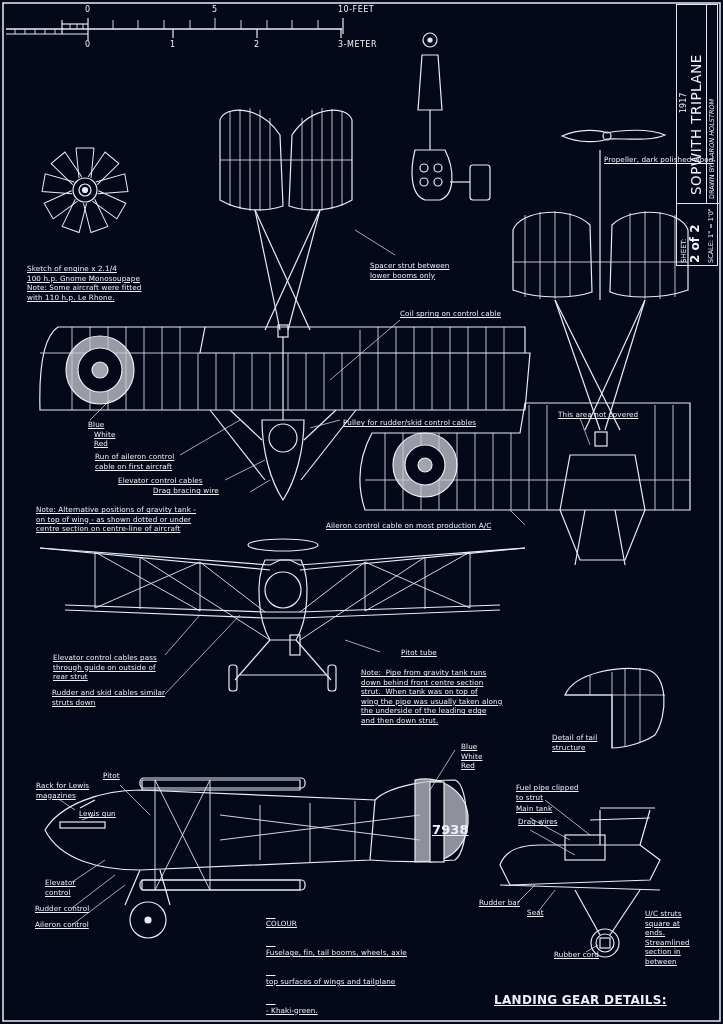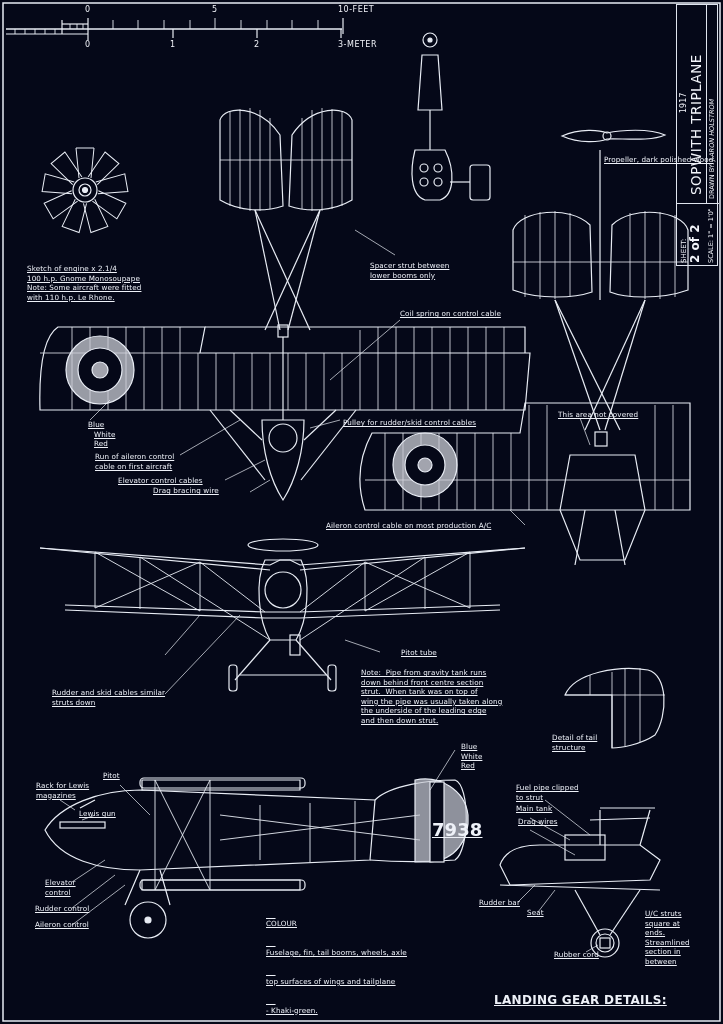--- a/index.html
+++ b/index.html
@@ -355,39 +355,41 @@
   <div class="lbl" style="left:400px;top:309px">Coil spring on control cable</div>
 
   <div class="lbl" style="left:88px;top:420px"><div>Blue</div><div style="padding-left:6px">White</div><div style="padding-left:6px">Red</div></div>
   <div class="lbl" style="left:95px;top:452px"><div>Run of aileron control</div><div>cable on first aircraft</div></div>
   <div class="lbl" style="left:118px;top:476px">Elevator control cables</div>
   <div class="lbl" style="left:153px;top:486px">Drag bracing wire</div>
 
   <div class="lbl" style="left:343px;top:418px">Pulley for rudder/skid control cables</div>
   <div class="lbl" style="left:558px;top:410px">This area not covered</div>
 
+  <div class="lbl" style="left:36px;top:505px"><div><span class="u">Note:</span><span> Alternative positions of gravity tank -</span></div><div>on top of wing - as shown dotted or under</div><div>centre section on centre-line of aircraft</div></div>
 
   <div class="lbl" style="left:326px;top:521px">Aileron control cable on most production A/C</div>
 
+  <div class="lbl" style="left:53px;top:653px"><div>Elevator control cables pass</div><div>through guide on outside of</div><div>rear strut</div></div>
   <div class="lbl" style="left:52px;top:688px"><div>Rudder and skid cables similar</div><div>struts down</div></div>
 
   <div class="lbl" style="left:401px;top:648px">Pitot tube</div>
   <div class="lbl" style="left:361px;top:668px"><div><span class="u">Note:</span><span>  Pipe from gravity tank runs</span></div><div>down behind front centre section</div><div>strut.  When tank was on top of</div><div>wing the pipe was usually taken along</div><div>the underside of the leading edge</div><div>and then down strut.</div></div>
 
   <div class="lbl" style="left:552px;top:733px"><div>Detail of tail</div><div>structure</div></div>
 
   <div class="lbl" style="left:36px;top:781px"><div>Rack for Lewis</div><div>magazines</div></div>
   <div class="lbl" style="left:103px;top:771px">Pitot</div>
   <div class="lbl" style="left:79px;top:809px">Lewis gun</div>
   <div class="lbl" style="left:45px;top:878px"><div>Elevator</div><div>control</div></div>
   <div class="lbl" style="left:35px;top:904px">Rudder control</div>
   <div class="lbl" style="left:35px;top:920px">Aileron control</div>
 
   <div class="lbl" style="left:461px;top:742px"><div>Blue</div><div>White</div><div>Red</div></div>
-  <div class="lbl" style="left:432px;top:823px;font-size:18px;font-weight:bold;line-height:14px">7938</div>
+  <div class="lbl" style="left:432px;top:823px;font-size:13px;font-weight:bold;line-height:14px">7938</div>
 
   <div class="lbl" style="left:516px;top:783px"><div>Fuel pipe clipped</div><div>to strut</div></div>
   <div class="lbl" style="left:516px;top:804px">Main tank</div>
   <div class="lbl" style="left:518px;top:817px">Drag wires</div>
   <div class="lbl" style="left:479px;top:898px">Rudder bar</div>
   <div class="lbl" style="left:527px;top:908px">Seat</div>
   <div class="lbl" style="left:645px;top:909px"><div>U/C struts</div><div>square at</div><div>ends.</div><div>Streamlined</div><div>section in</div><div>between</div></div>
   <div class="lbl" style="left:554px;top:950px">Rubber cord</div>
 
   <div class="lbl u" style="left:494px;top:996px;font-size:12px;font-weight:bold;letter-spacing:0.3px">LANDING GEAR DETAILS:</div>

